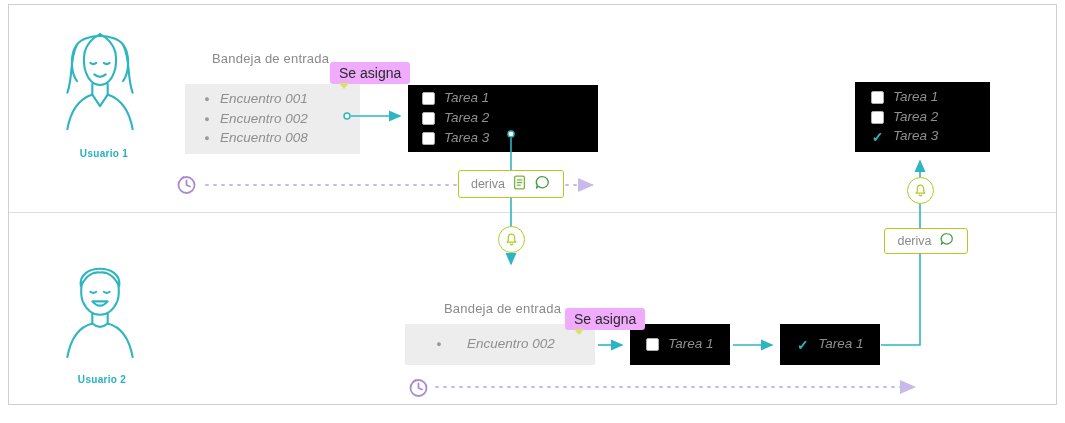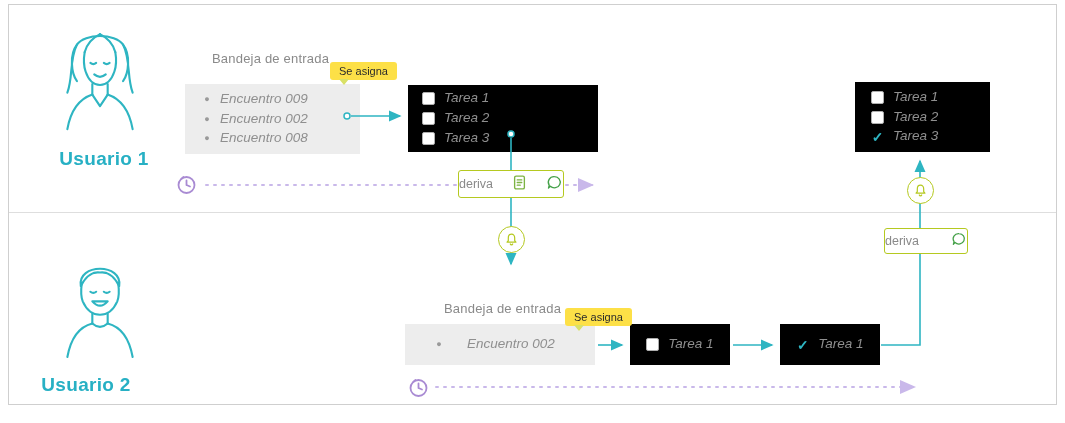--- a/index.html
+++ b/index.html
@@ -10,46 +10,46 @@
 
   .frame { position: absolute; left: 8px; top: 4px; width: 1049px; height: 401px;
            border: 1px solid #cfcfcf; background: #fff; z-index: 0; }
   .divider { position: absolute; left: 9px; top: 212px; width: 1047px; height: 1px;
              background: #dedede; z-index: 1; }
 
   .connectors { position: absolute; left: 0; top: 0; z-index: 3; pointer-events: none; }
 
   .avatar { position: absolute; z-index: 2; }
   .user-label { position: absolute; width: 100px; text-align: center; color: #27b0c4;
-                font-weight: bold; font-size: 19px; letter-spacing: .3px; z-index: 2; }
+                font-weight: bold; font-size: 10px; letter-spacing: .3px; z-index: 2; }
 
   .inbox-title { position: absolute; color: #8a8a8a; font-size: 13px; letter-spacing: .2px; z-index: 2; }
 
   .panel { position: absolute; display: flex; flex-direction: column; justify-content: center;
            gap: 3px; z-index: 2; }
   .box-gray { background: #ededed; }
   .box-blue { background: #000000; }
 
   .row { display: flex; align-items: center; gap: 9px; }
   .row-center { justify-content: center; }
   .bullet { color: #9a9a9a; font-size: 9px; line-height: 1; width: 8px; text-align: center; flex: none; }
   .item-text { font-style: italic; color: #8f8f8f; font-size: 13.5px; line-height: 1.25; }
   .checkbox { width: 13px; height: 13px; border: 1.6px solid #aeaeae; border-radius: 2px;
               background: #fff; flex: none; }
   .checkmark { color: #2eb5c2; font-size: 14px; font-weight: bold; width: 13px; text-align: center;
                line-height: 1; flex: none; }
 
-  .tag { position: absolute; background: #fde047; color: #2b2b2b; font-size: 11px;
+  .tag { position: absolute; background: #f0abfc; color: #2b2b2b; font-size: 14px;
          padding: 3px 9px; border-radius: 3px; z-index: 4; white-space: nowrap; }
   .tag::after { content: ""; position: absolute; left: 9px; bottom: -5px; width: 0; height: 0;
                 border-left: 5px solid transparent; border-right: 5px solid transparent;
                 border-top: 6px solid #d9e167; }
 
   .deriva-box { position: absolute; background: #fff; border: 1.5px solid #b5c920; border-radius: 3px;
-                display: flex; align-items: center; justify-content: space-between; gap: 7px; z-index: 4; }
+                display: flex; align-items: center; justify-content: center; gap: 7px; z-index: 4; }
   .deriva-label { color: #8a8a8a; font-size: 12.5px; }
 
   .badge { position: absolute; width: 27px; height: 27px; background: #fff; border: 1.6px solid #b5c920;
            border-radius: 50%; display: flex; align-items: center; justify-content: center; z-index: 4; }
 
   .clock { position: absolute; z-index: 2; }
 </style>
 </head>
 <body>
 
@@ -75,21 +75,21 @@
       <path d="M42,76 L50,88 L58,76"></path>
     </svg>
   </div>
   <div class="user-label" style="left:54px; top:148px;">Usuario 1</div>
 
   <div class="inbox-title" style="left:212px; top:51px;">Bandeja de entrada</div>
 
   <div class="panel box-gray" style="left:185px; top:84px; width:175px; height:70px; padding-left:18px;">
     <div class="row">
       <span class="bullet">●</span>
-      <span class="item-text">Encuentro 009</span>
+      <span class="item-text">Encuentro 001</span>
     </div>
     <div class="row">
       <span class="bullet">●</span>
       <span class="item-text">Encuentro 002</span>
     </div>
     <div class="row">
       <span class="bullet">●</span>
       <span class="item-text">Encuentro 008</span>
     </div>
   </div>
@@ -178,21 +178,21 @@
       <path d="M31,37 C30,45 30,51 32,56 C36,65 42,70 50,70 C58,70 64,65 68,56 C70,51 70,45 69,37"></path>
       <path d="M40,46 q3,2.5 6,0"></path>
       <path d="M54,46 q3,2.5 6,0"></path>
       <path d="M42,56 Q50,65 58,56 L42,56 Z"></path>
       <path d="M42,69 L42,79 M58,69 L58,79"></path>
       <path d="M16,114 C20,92 30,82 42,79"></path>
       <path d="M84,114 C80,92 70,82 58,79"></path>
       <path d="M42,79 Q50,86 58,79"></path>
     </svg>
   </div>
-  <div class="user-label" style="left:36px; top:374px;">Usuario 2</div>
+  <div class="user-label" style="left:52px; top:374px;">Usuario 2</div>
 
   <div class="inbox-title" style="left:444px; top:301px;">Bandeja de entrada</div>
 
   <div class="panel box-gray" style="left:405px; top:324px; width:190px; height:41px; padding-left:30px;">
     <div class="row" style="gap:24px;">
       <span class="bullet">●</span>
       <span class="item-text">Encuentro 002</span>
     </div>
   </div>
 

